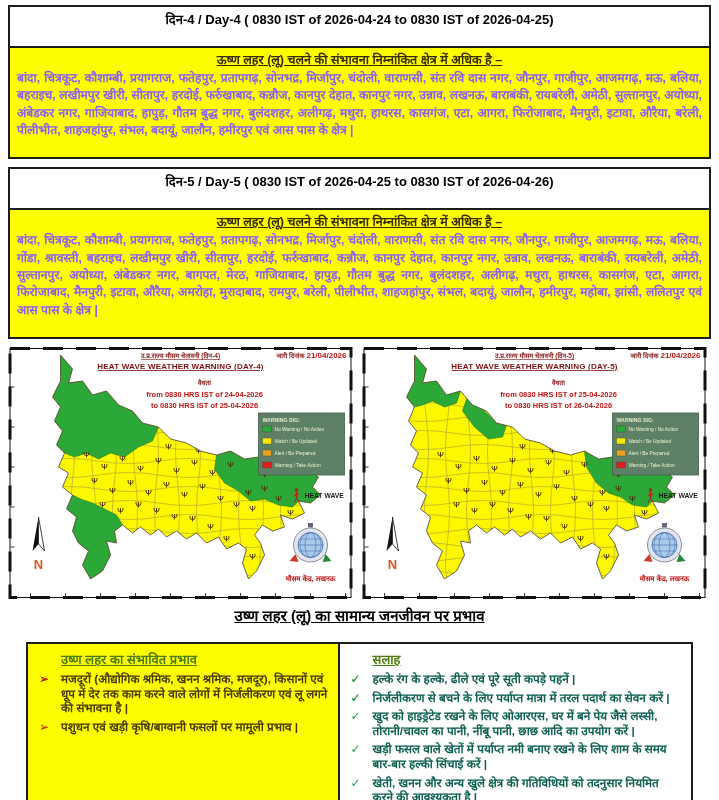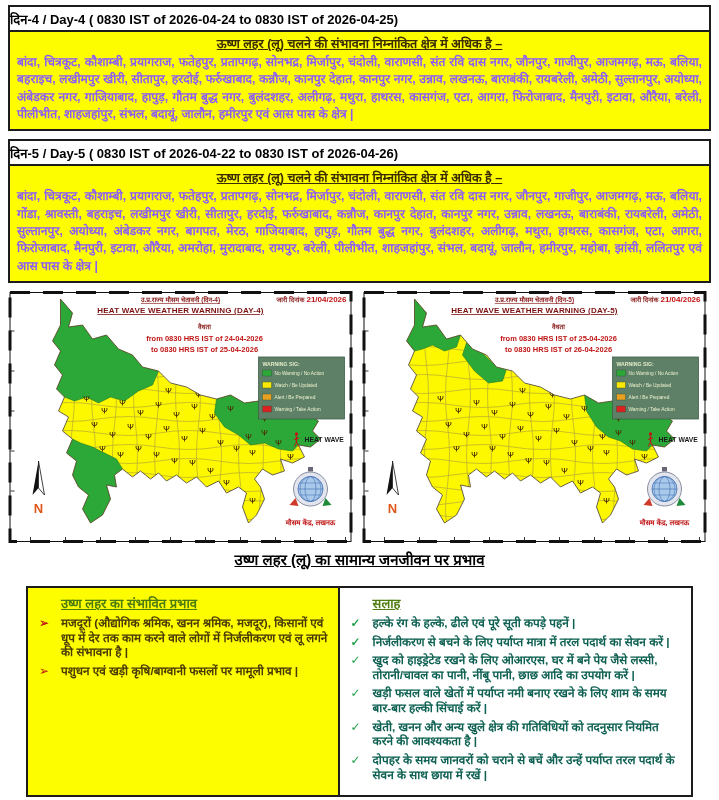--- a/index.html
+++ b/index.html
@@ -1,23 +1,23 @@
 <!DOCTYPE html>
 <html><head>
 <meta charset="utf-8">
 <style>
   html,body{margin:0;padding:0;background:#ffffff;}
   body{width:719px;height:800px;overflow:hidden;font-family:"Liberation Sans","DejaVu Sans",sans-serif;}
   .page{padding:3px 6px;}
 
   
   .warn-box{border:2px solid #1c1c1c;margin:2px 2px 8px 2px;background:#fff;}
-  .warn-box .hdr{font-weight:bold;font-size:13px;color:#000;
-                 padding:3px 0 2px;border-bottom:2px solid #1c1c1c;}
-  .warn-box .bdy{background:#fdfd00;padding:2px 7px 6px;}
+  .warn-box .hdr{text-align:center;font-weight:bold;font-size:13px;color:#000;
+                 padding:3px 0 18px;border-bottom:2px solid #1c1c1c;}
+  .warn-box .bdy{background:#fdfd00;padding:2px 7px 18px;}
   .subtitle{text-align:center;font-weight:bold;font-size:12.6px;color:#3c2d00;
             text-decoration:underline;margin:1px 0 2px;}
   .districts{font-size:12.2px;font-weight:600;line-height:1.42;color:#8b5cf6;text-align:justify;}
 
   
   .maps-row{display:flex;gap:9px;margin:4px 2px 2px;}
   .map-panel{width:345px;height:252px;margin:0;}
   .map-panel svg{display:block;width:345px;height:252px;}
 
   .t-hi   {font:bold 6.5px "Liberation Sans",sans-serif;fill:#8b2020;text-decoration:underline;}
@@ -54,21 +54,21 @@
 
   <section class="warn-box">
     <div class="hdr">दिन-4 / Day-4 ( 0830 IST of 2026-04-24 to 0830 IST of 2026-04-25)</div>
     <div class="bdy">
       <div class="subtitle">ऊष्ण लहर (लू) चलने की संभावना निम्नांकित क्षेत्र में अधिक है –</div>
       <div class="districts">बांदा, चित्रकूट, कौशाम्बी, प्रयागराज, फतेहपुर, प्रतापगढ़, सोनभद्र, मिर्जापुर, चंदोली, वाराणसी, संत रवि दास नगर, जौनपुर, गाजीपुर, आजमगढ़, मऊ, बलिया, बहराइच, लखीमपुर खीरी, सीतापुर, हरदोई, फर्रुखाबाद, कन्नौज, कानपुर देहात, कानपुर नगर, उन्नाव, लखनऊ, बाराबंकी, रायबरेली, अमेठी, सुल्तानपुर, अयोध्या, अंबेडकर नगर, गाजियाबाद, हापुड़, गौतम बुद्ध नगर, बुलंदशहर, अलीगढ़, मथुरा, हाथरस, कासगंज, एटा, आगरा, फिरोजाबाद, मैनपुरी, इटावा, औरैया, बरेली, पीलीभीत, शाहजहांपुर, संभल, बदायूं, जालौन, हमीरपुर एवं आस पास के क्षेत्र |</div>
     </div>
   </section>
 
   <section class="warn-box">
-    <div class="hdr">दिन-5 / Day-5 ( 0830 IST of 2026-04-22 to 0830 IST of 2026-04-26)</div>
+    <div class="hdr">दिन-5 / Day-5 ( 0830 IST of 2026-04-25 to 0830 IST of 2026-04-26)</div>
     <div class="bdy">
       <div class="subtitle">ऊष्ण लहर (लू) चलने की संभावना निम्नांकित क्षेत्र में अधिक है –</div>
       <div class="districts">बांदा, चित्रकूट, कौशाम्बी, प्रयागराज, फतेहपुर, प्रतापगढ़, सोनभद्र, मिर्जापुर, चंदोली, वाराणसी, संत रवि दास नगर, जौनपुर, गाजीपुर, आजमगढ़, मऊ, बलिया, गोंडा, श्रावस्ती, बहराइच, लखीमपुर खीरी, सीतापुर, हरदोई, फर्रुखाबाद, कन्नौज, कानपुर देहात, कानपुर नगर, उन्नाव, लखनऊ, बाराबंकी, रायबरेली, अमेठी, सुल्तानपुर, अयोध्या, अंबेडकर नगर, बागपत, मेरठ, गाजियाबाद, हापुड़, गौतम बुद्ध नगर, बुलंदशहर, अलीगढ़, मथुरा, हाथरस, कासगंज, एटा, आगरा, फिरोजाबाद, मैनपुरी, इटावा, औरैया, अमरोहा, मुरादाबाद, रामपुर, बरेली, पीलीभीत, शाहजहांपुर, संभल, बदायूं, जालौन, हमीरपुर, महोबा, झांसी, ललितपुर एवं आस पास के क्षेत्र |</div>
     </div>
   </section>
 
   <svg width="0" height="0" style="position:absolute" aria-hidden="true">
     <defs>
       <path id="up-shape" d="M52,8 L64,22 L60,36 L74,34 L84,48 L98,44 L110,58 L124,64 L134,76 L150,80
         L162,92 L178,96 L192,104 L208,108 L222,104 L236,112 L250,110 L262,118 L276,116 L288,124 L298,122 L310,130

